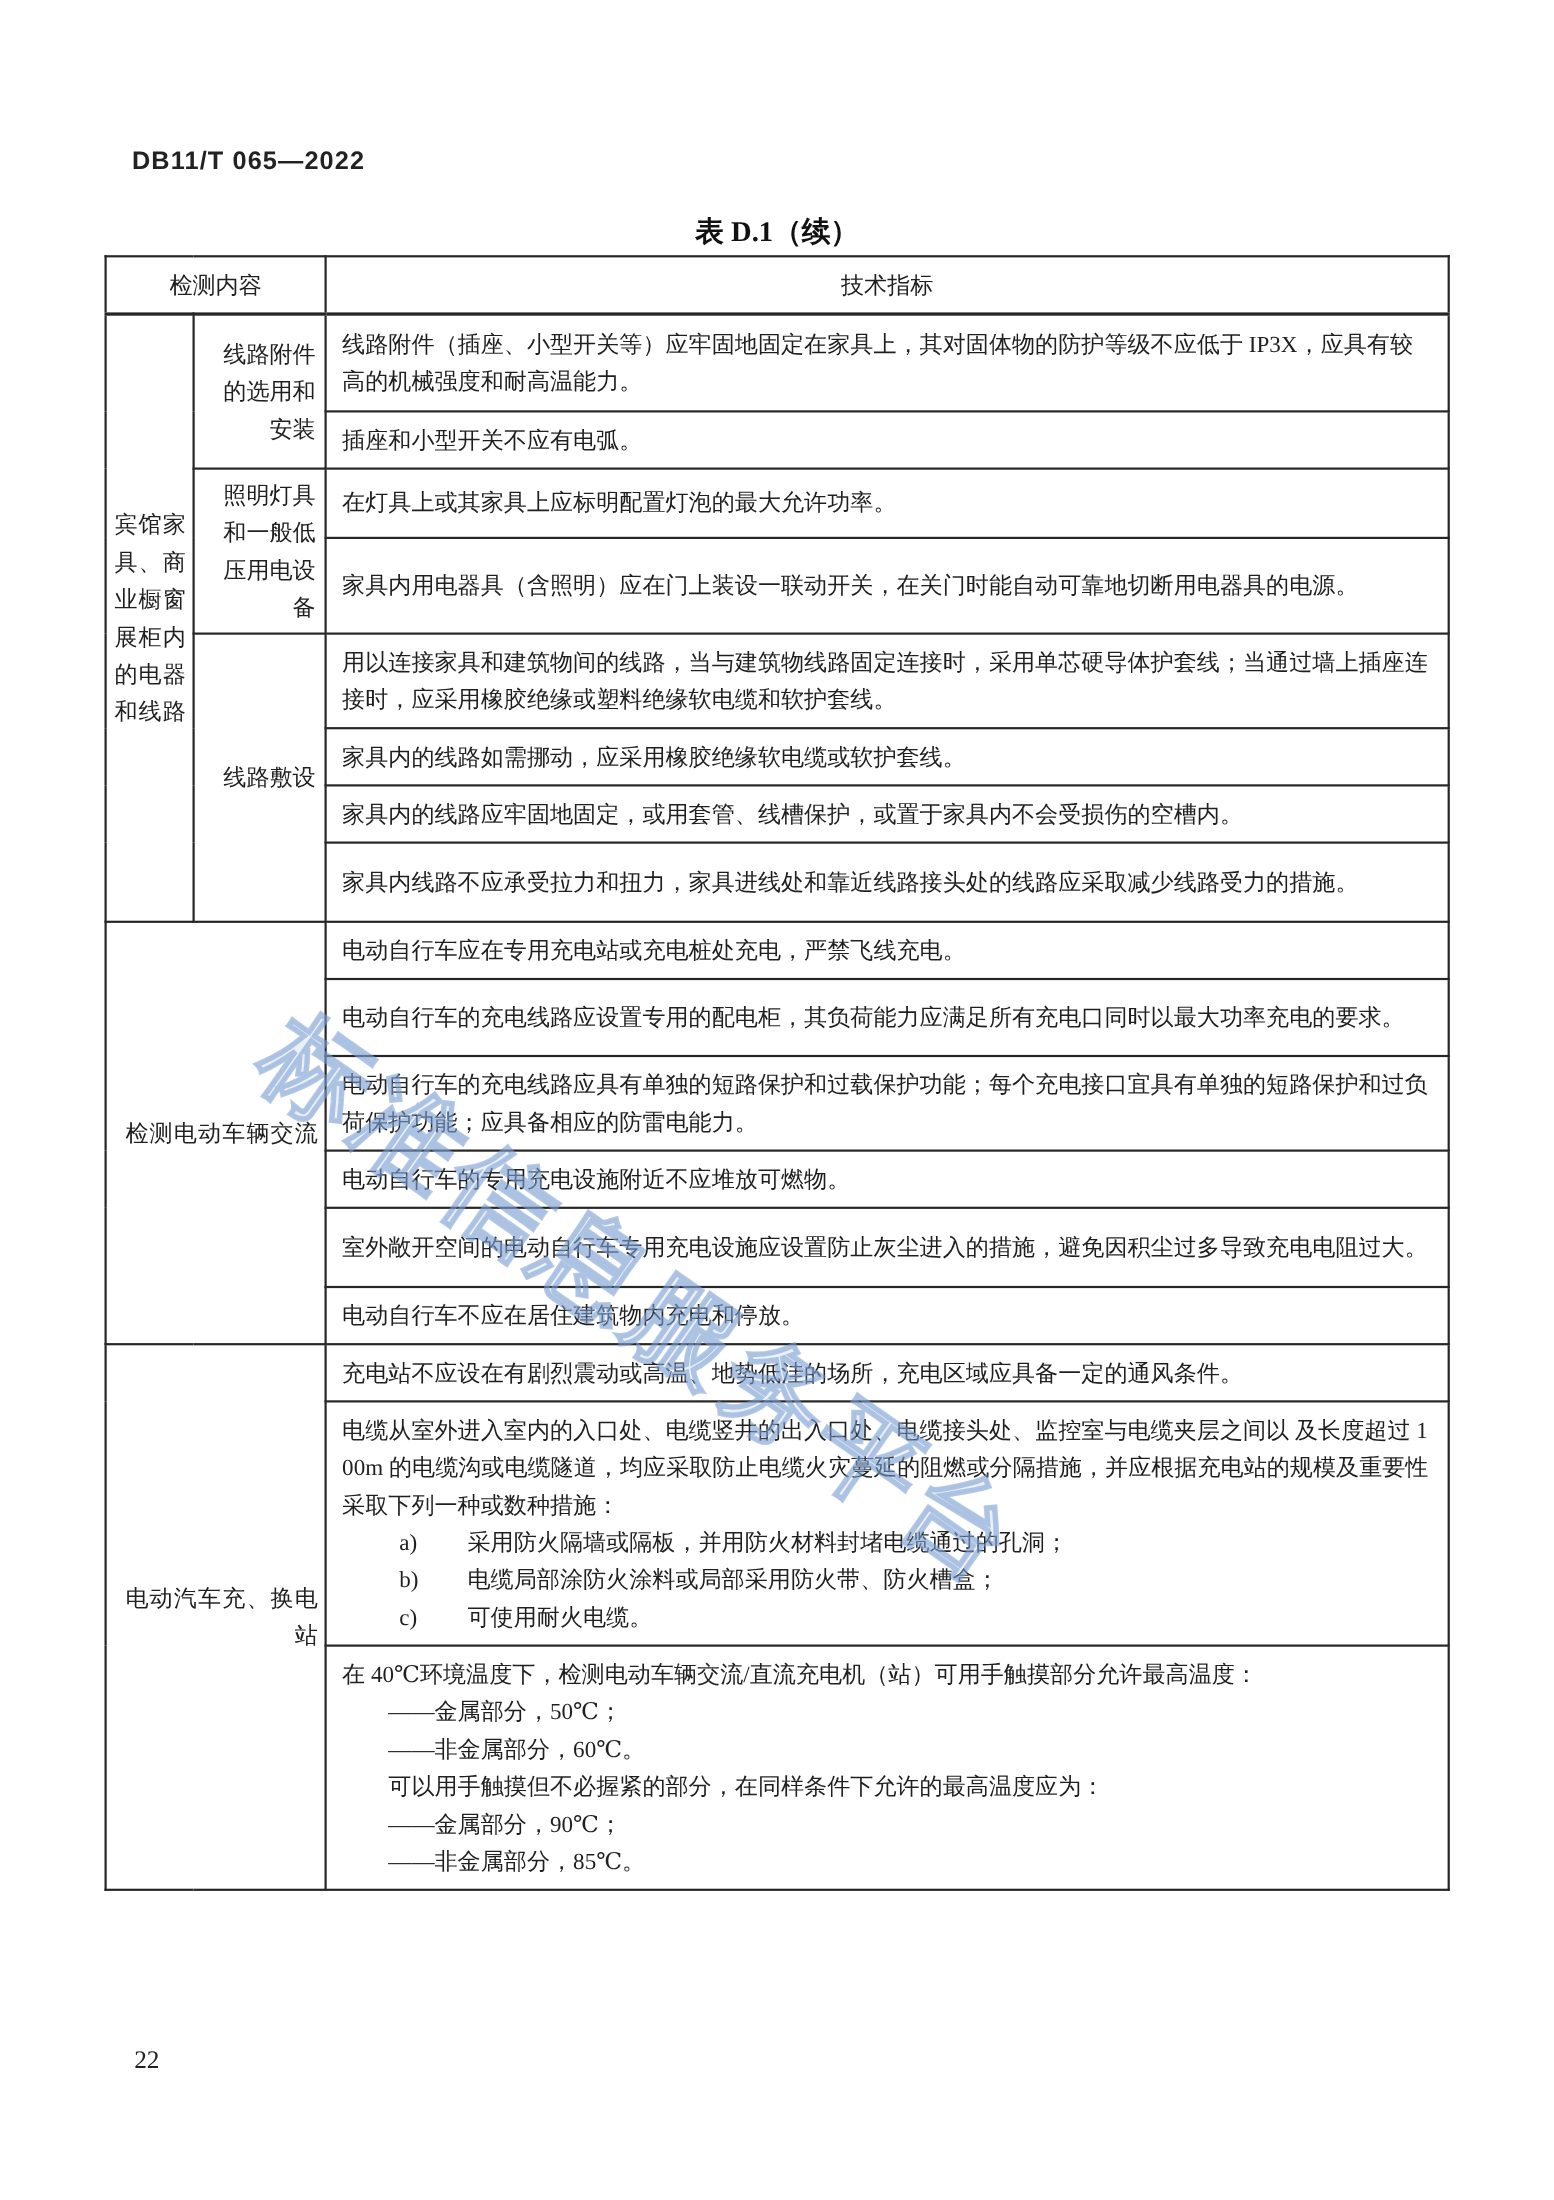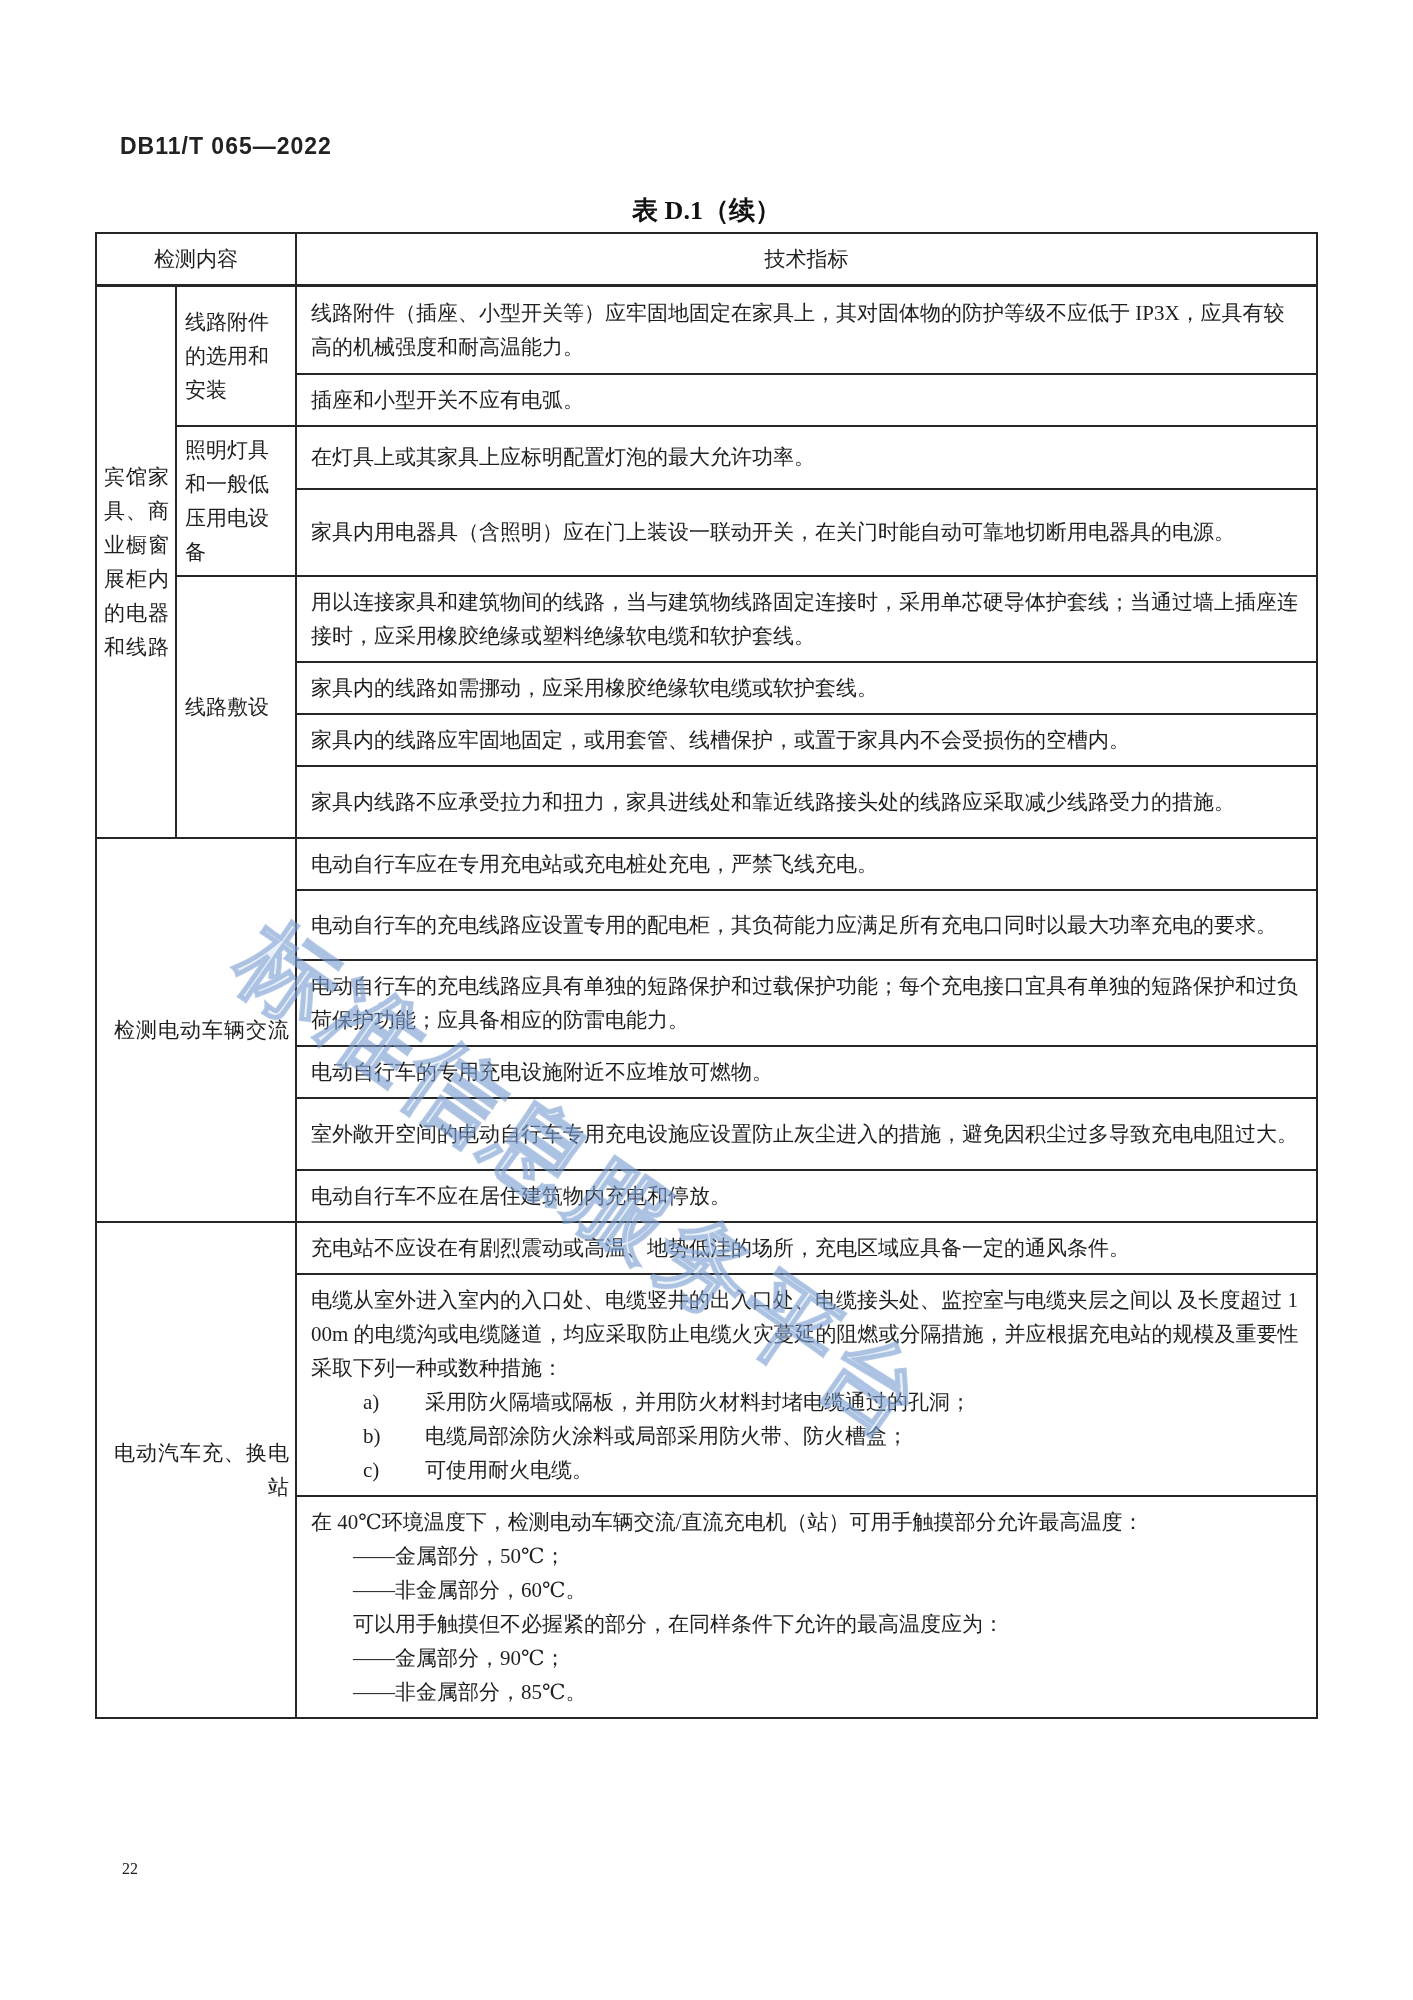--- a/index.html
+++ b/index.html
@@ -58,21 +58,21 @@
     text-align: center;
     font-size: 21px;
     padding: 8px 4px;
   }
   td.cat-cell {
     text-align: right;
     padding: 6px 5px;
     letter-spacing: 1px;
   }
   td.grp-cell {
-    text-align: left;
+    text-align: right;
     padding: 6px 8px;
   }
   td.item-cell {
     padding: 8px 14px;
     text-align: left;
   }
   .list-row {
     display: flex;
     padding-left: 52px;
   }
@@ -80,21 +80,21 @@
     width: 62px;
     flex: 0 0 62px;
   }
   .indent-line {
     padding-left: 42px;
   }
   .page-number {
     position: absolute;
     left: 122px;
     top: 1860px;
-    font-size: 16px;
+    font-size: 23px;
     color: #222;
   }
   .watermark {
     position: absolute;
     left: 285px;
     top: 895px;
     transform: rotate(35deg);
     transform-origin: left top;
     font-size: 96px;
     letter-spacing: 6px;

